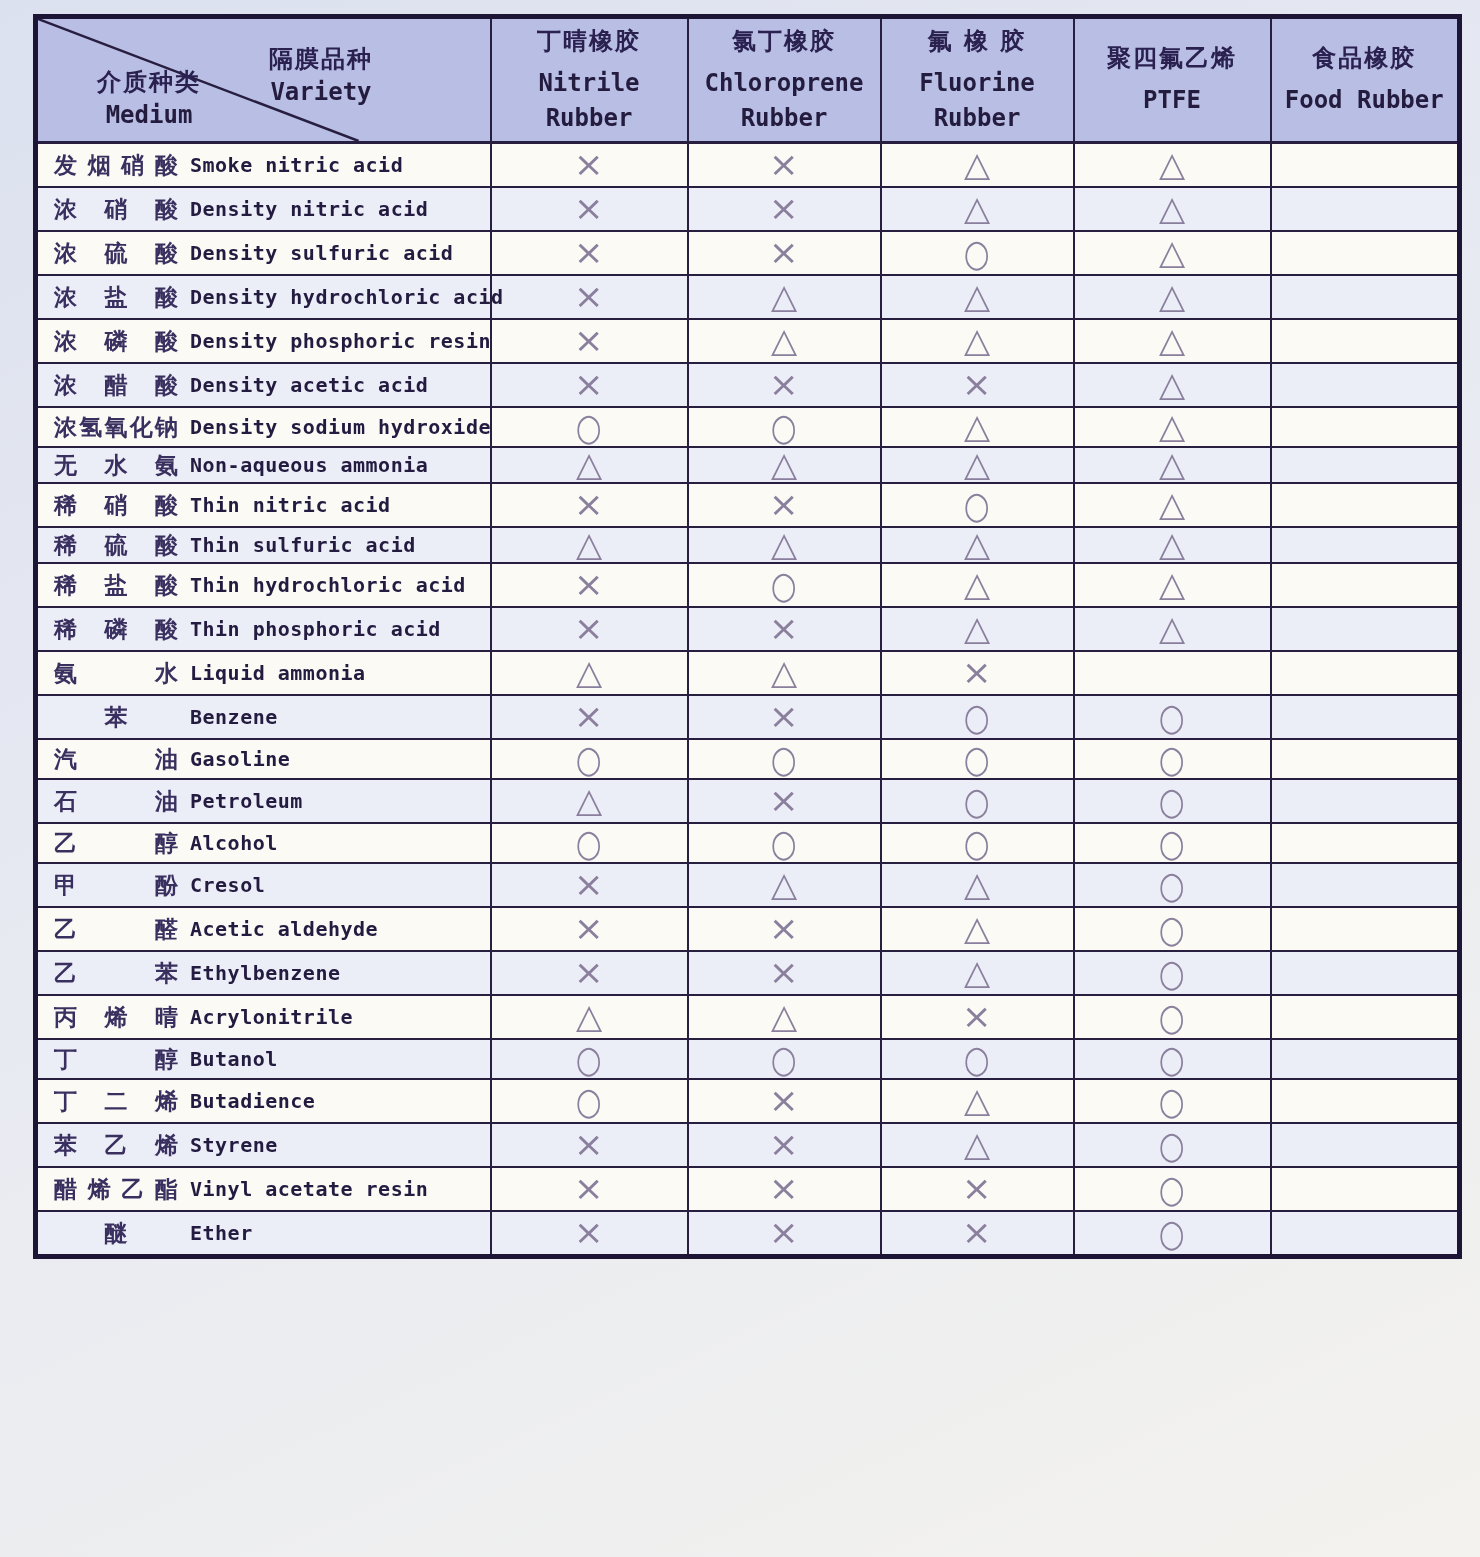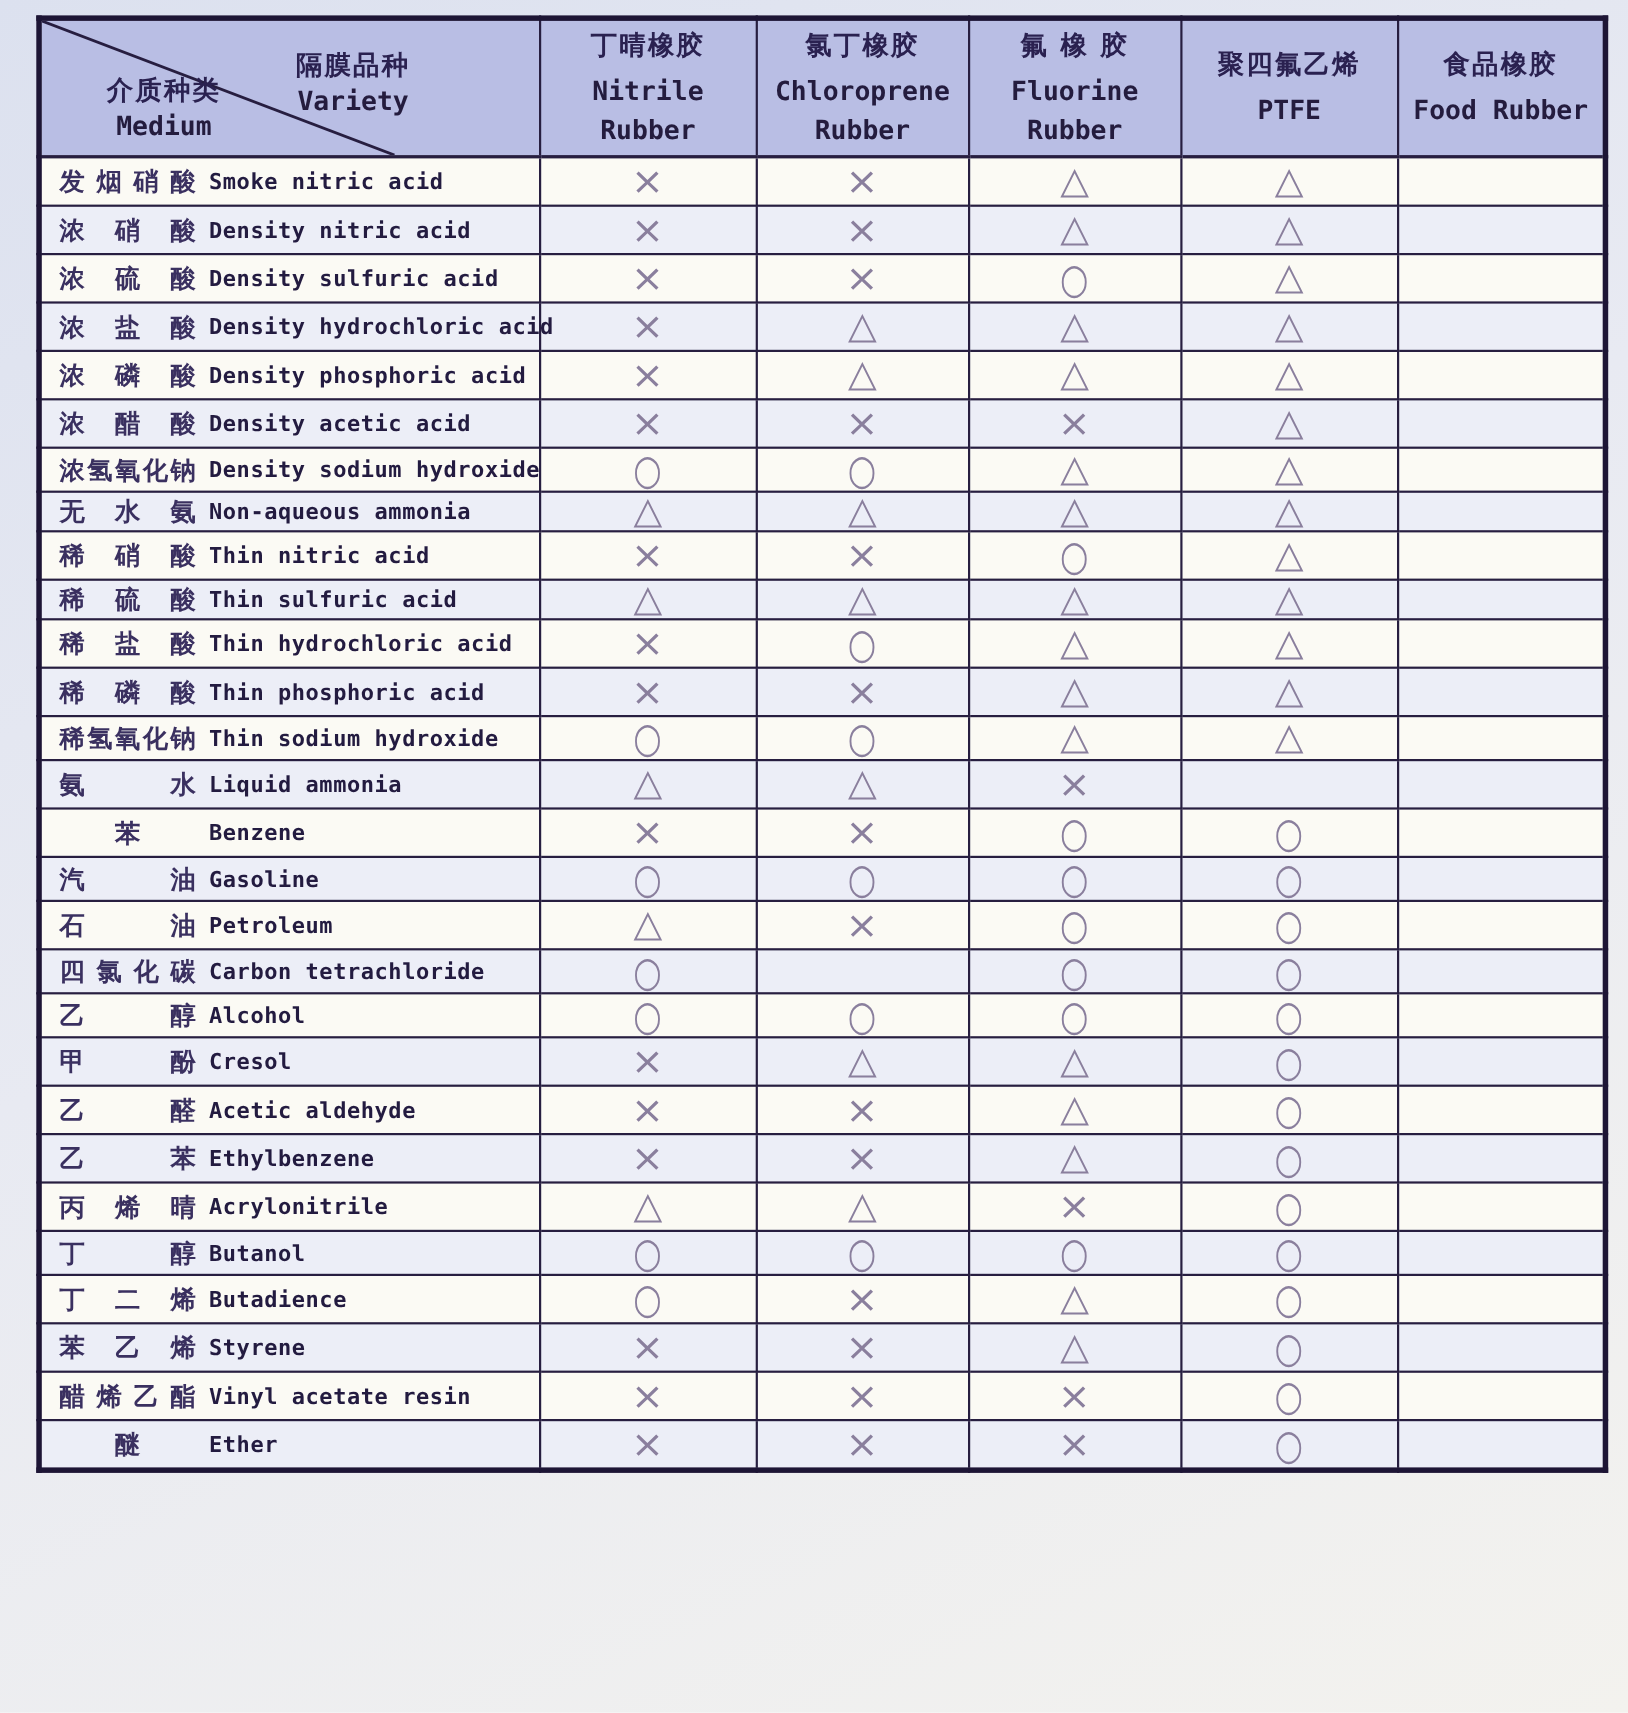--- a/index.html
+++ b/index.html
@@ -164,21 +164,21 @@
       <span class="cjk">浓盐酸</span><span class="en">Density hydrochloric acid</span>
     </td>
   <td class="sym-cell"><span class="sym s-x">×</span></td>
           <td class="sym-cell"><span class="sym s-tri">△</span></td>
           <td class="sym-cell"><span class="sym s-tri">△</span></td>
           <td class="sym-cell"><span class="sym s-tri">△</span></td>
           <td class="sym-cell"></td>
         </tr>
         <tr>
     <td class="medium-cell">
-      <span class="cjk">浓磷酸</span><span class="en">Density phosphoric acid</span>
+      <span class="cjk">浓磷酸</span><span class="en">Density phosphoric resin</span>
     </td>
   <td class="sym-cell"><span class="sym s-x">×</span></td>
           <td class="sym-cell"><span class="sym s-tri">△</span></td>
           <td class="sym-cell"><span class="sym s-tri">△</span></td>
           <td class="sym-cell"><span class="sym s-tri">△</span></td>
           <td class="sym-cell"></td>
         </tr>
         <tr>
     <td class="medium-cell">
       <span class="cjk">浓醋酸</span><span class="en">Density acetic acid</span>
@@ -244,30 +244,20 @@
       <span class="cjk">稀磷酸</span><span class="en">Thin phosphoric acid</span>
     </td>
   <td class="sym-cell"><span class="sym s-x">×</span></td>
           <td class="sym-cell"><span class="sym s-x">×</span></td>
           <td class="sym-cell"><span class="sym s-tri">△</span></td>
           <td class="sym-cell"><span class="sym s-tri">△</span></td>
           <td class="sym-cell"></td>
         </tr>
         <tr>
     <td class="medium-cell">
-      <span class="cjk">稀氢氧化钠</span><span class="en">Thin sodium hydroxide</span>
-    </td>
-  <td class="sym-cell"><span class="sym s-circ">○</span></td>
-          <td class="sym-cell"><span class="sym s-circ">○</span></td>
-          <td class="sym-cell"><span class="sym s-tri">△</span></td>
-          <td class="sym-cell"><span class="sym s-tri">△</span></td>
-          <td class="sym-cell"></td>
-        </tr>
-        <tr>
-    <td class="medium-cell">
       <span class="cjk">氨水</span><span class="en">Liquid ammonia</span>
     </td>
   <td class="sym-cell"><span class="sym s-tri">△</span></td>
           <td class="sym-cell"><span class="sym s-tri">△</span></td>
           <td class="sym-cell"><span class="sym s-x">×</span></td>
           <td class="sym-cell"></td>
           <td class="sym-cell"></td>
         </tr>
         <tr>
     <td class="medium-cell">
@@ -288,30 +278,20 @@
           <td class="sym-cell"><span class="sym s-circ">○</span></td>
           <td class="sym-cell"><span class="sym s-circ">○</span></td>
           <td class="sym-cell"></td>
         </tr>
         <tr>
     <td class="medium-cell">
       <span class="cjk">石油</span><span class="en">Petroleum</span>
     </td>
   <td class="sym-cell"><span class="sym s-tri">△</span></td>
           <td class="sym-cell"><span class="sym s-x">×</span></td>
-          <td class="sym-cell"><span class="sym s-circ">○</span></td>
-          <td class="sym-cell"><span class="sym s-circ">○</span></td>
-          <td class="sym-cell"></td>
-        </tr>
-        <tr>
-    <td class="medium-cell">
-      <span class="cjk">四氯化碳</span><span class="en">Carbon tetrachloride</span>
-    </td>
-  <td class="sym-cell"><span class="sym s-circ">○</span></td>
-          <td class="sym-cell"></td>
           <td class="sym-cell"><span class="sym s-circ">○</span></td>
           <td class="sym-cell"><span class="sym s-circ">○</span></td>
           <td class="sym-cell"></td>
         </tr>
         <tr>
     <td class="medium-cell">
       <span class="cjk">乙醇</span><span class="en">Alcohol</span>
     </td>
   <td class="sym-cell"><span class="sym s-circ">○</span></td>
           <td class="sym-cell"><span class="sym s-circ">○</span></td>

